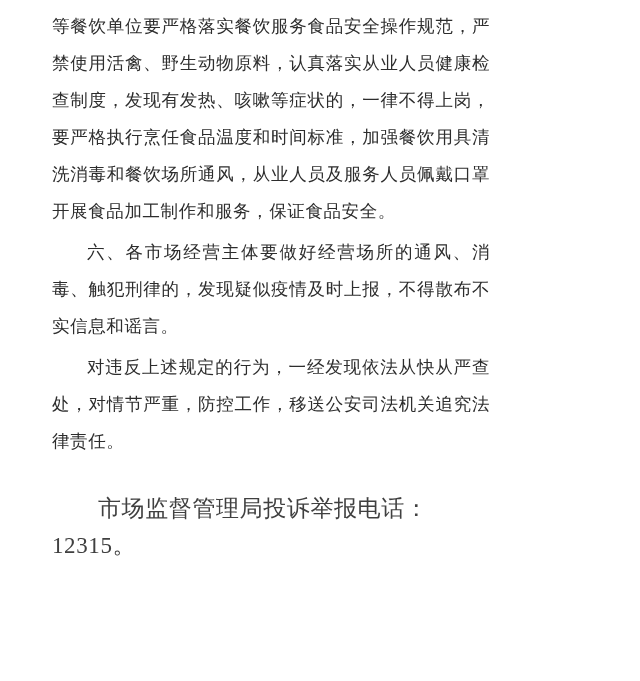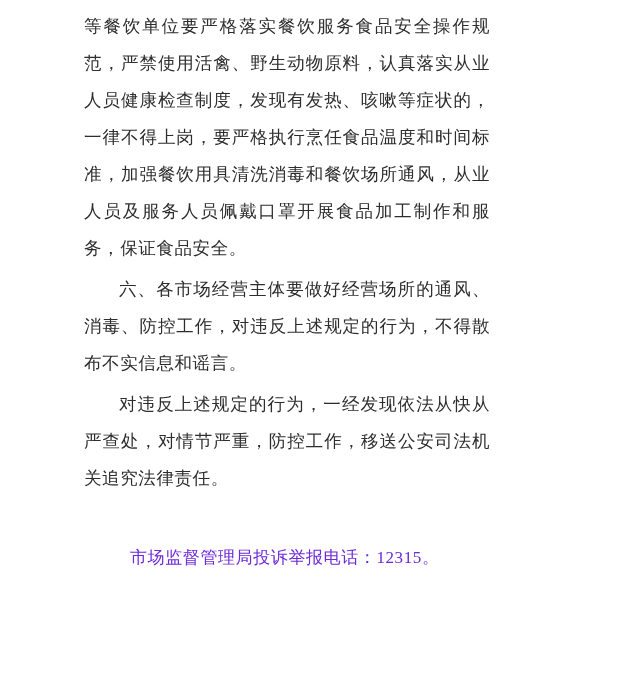--- a/index.html
+++ b/index.html
@@ -12,44 +12,44 @@
     background: #ffffff;
     font-family: "Liberation Serif", "DejaVu Serif", serif;
     color: #2b2b2b;
     overflow: hidden;
   }
   .page {
     position: relative;
     width: 568px;
     height: 681px;
     box-sizing: border-box;
-    padding: 8px 78px 0 84px;
+    padding: 8px 78px 0 52px;
     font-family: Liberation Serif, serif;
   }
   .para {
     font-size: 17.5px;
     line-height: 37px;
     letter-spacing: 0.6px;
     text-align: justify;
     text-justify: inter-ideograph;
     margin: 0;
     color: #2d2d2d;
   }
   .indent {
     text-indent: 2em;
   }
   .gap-sm { height: 4px; }
   .gap-md { height: 30px; }
   .hotline {
-    font-size: 17px;
+    font-size: 23px;
     line-height: 37px;
     letter-spacing: 0.6px;
     text-indent: 2em;
-    margin: 12px;
-    color: #6d28d9;
+    margin: 0;
+    color: #404040;
   }
   .signature {
     margin-top: 108px;
     text-align: center;
     color: #2d2d2d;
   }
   .sig-line {
     font-size: 17px;
     line-height: 37px;
     letter-spacing: 0.6px;
@@ -59,21 +59,21 @@
 </style>
 </head>
 <body>
 
 <div class="page">
 
   <p class="para">等餐饮单位要严格落实餐饮服务食品安全操作规范，严禁使用活禽、野生动物原料，认真落实从业人员健康检查制度，发现有发热、咳嗽等症状的，一律不得上岗，要严格执行烹任食品温度和时间标准，加强餐饮用具清洗消毒和餐饮场所通风，从业人员及服务人员佩戴口罩开展食品加工制作和服务，保证食品安全。</p>
 
   <div class="gap-sm"></div>
 
-  <p class="para indent">六、各市场经营主体要做好经营场所的通风、消毒、防控工作，对违反上述规定的行为，不得散布不实信息和谣言。</p>
+  <p class="para indent">六、各市场经营主体要做好经营场所的通风、消毒、触犯刑律的，发现疑似疫情及时上报，不得散布不实信息和谣言。</p>
 
   <div class="gap-sm"></div>
 
   <p class="para indent">对违反上述规定的行为，一经发现依法从快从严查处，对情节严重，防控工作，移送公安司法机关追究法律责任。</p>
 
   <div class="gap-md"></div>
 
   <p class="hotline">市场监督管理局投诉举报电话：12315。</p>
 
   <div class="signature">

